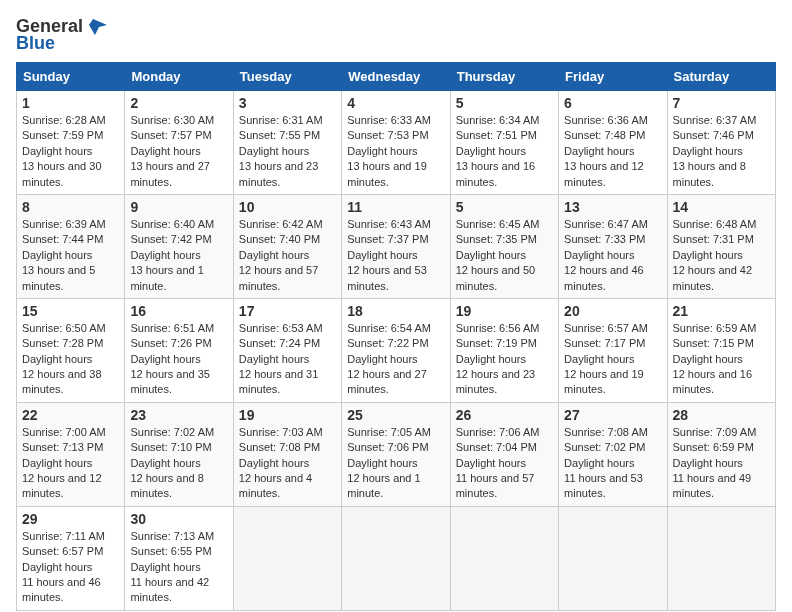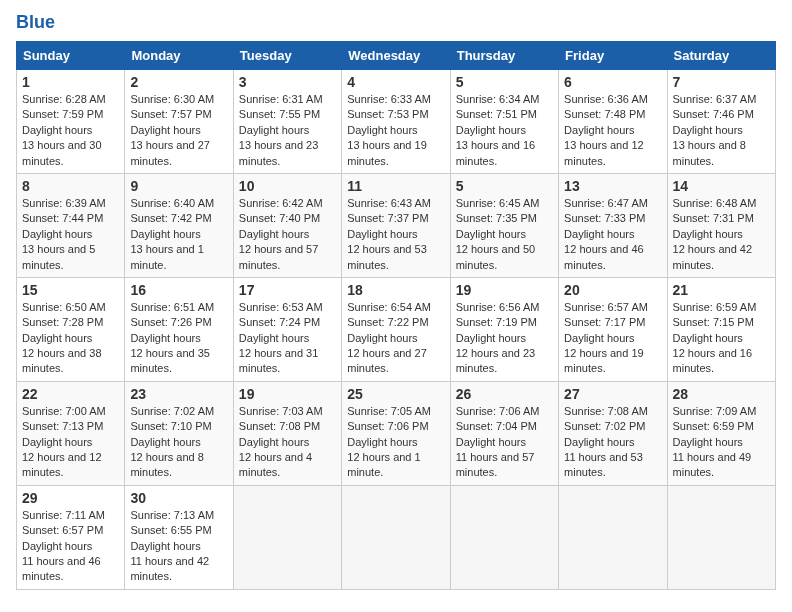--- a/index.html
+++ b/index.html
@@ -76,20 +76,26 @@
     tr:nth-child(odd) td:not(.empty) {
       background: #fff;
     }
   </style>
 </head>
 <body>
 
 <div class="header-area">
   <div class="logo">
   <div style="display:flex;flex-direction:column;align-items:flex-start;">
+    <div style="display:flex;align-items:center;">
+      <span style="font-size:18px;font-weight:bold;color:#333;">General</span>
+      <svg width="24" height="20" viewBox="0 0 24 20" style="margin-left:2px;">
+        <polygon points="8,2 22,8 14,10 10,18 4,8" fill="#1a5fa8"></polygon>
+      </svg>
+    </div>
     <span style="font-size:18px;font-weight:bold;color:#1a5fa8;margin-top:-4px;text-align:right;">Blue</span>
   </div>
 </div>
   <div class="title-area">
     <div class="month-title"></div>
     <div class="location"></div>
   </div>
 </div>
 
 <table>

